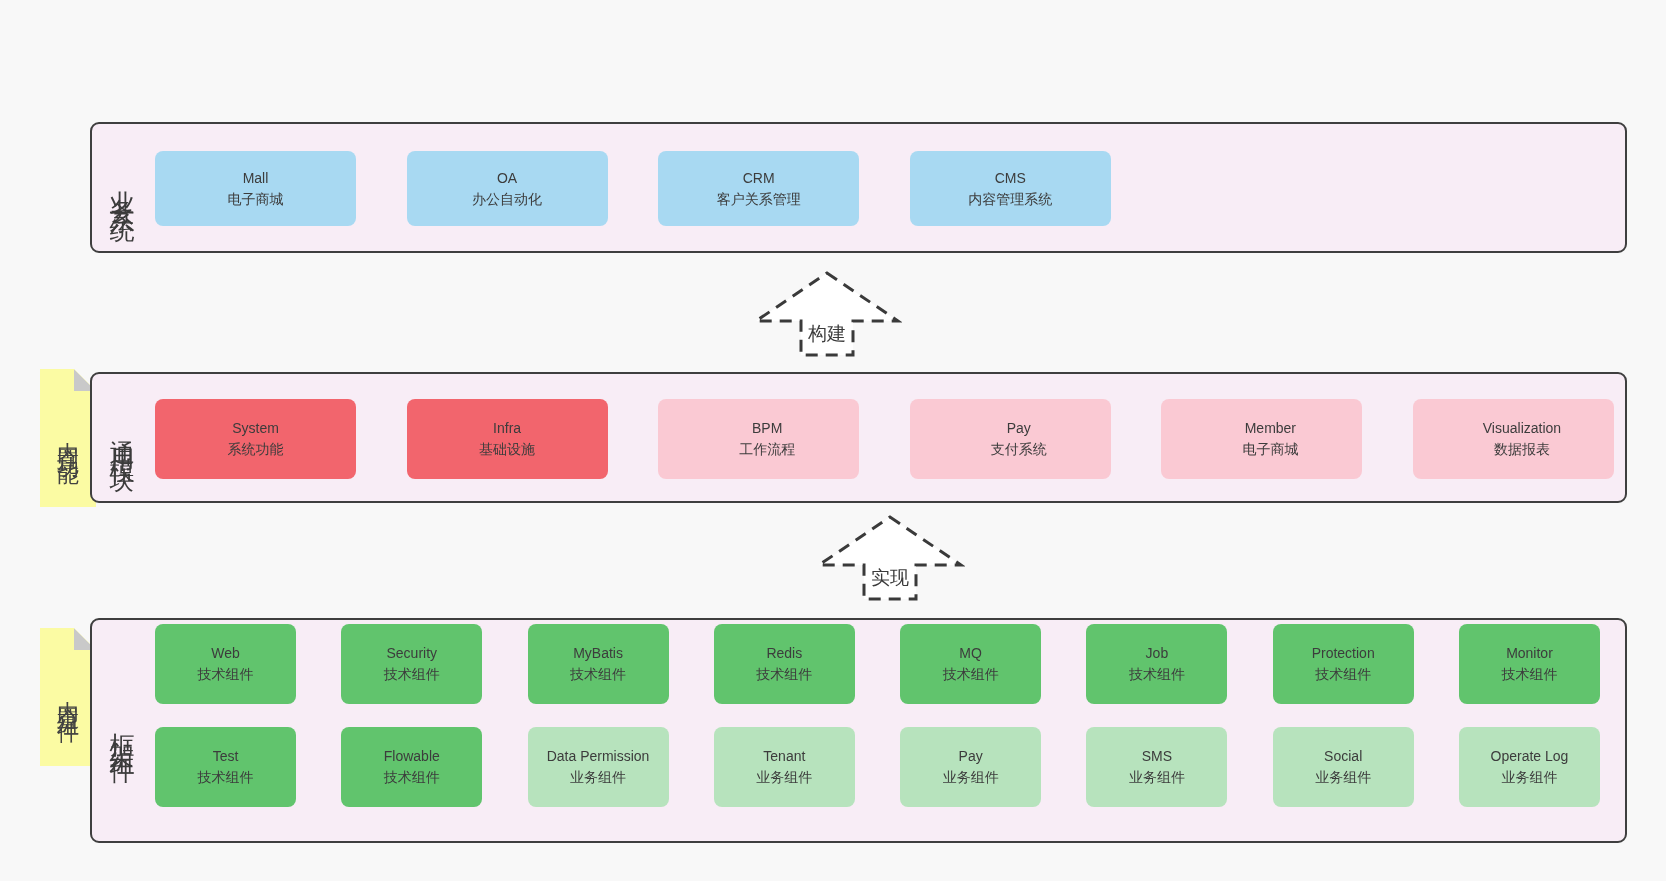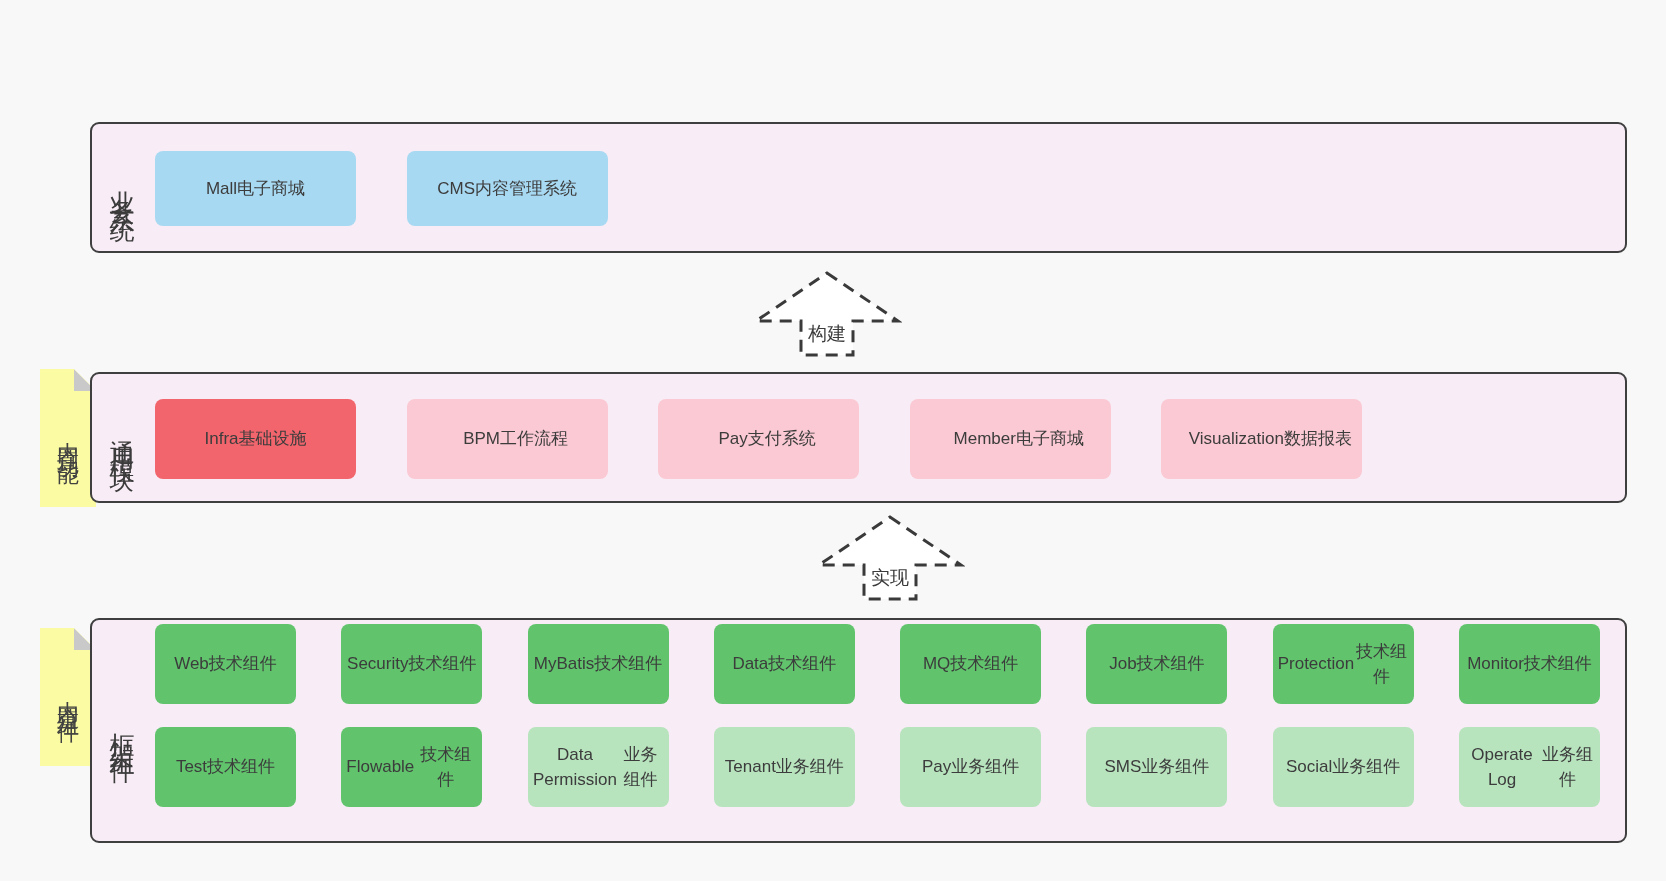--- a/index.html
+++ b/index.html
@@ -26,23 +26,23 @@
     font-size:25px; letter-spacing:9px; color:#3b3b3b;
   }
   .boxes {
     position:absolute; left:63px; width:1459px;
     display:grid; justify-content:space-between;
   }
   #band-0 .boxes { top:27px; grid-template-columns:repeat(6,201px); grid-auto-rows:75px; }
   #band-1 .boxes { top:25px; grid-template-columns:repeat(6,201px); grid-auto-rows:80px; }
   #band-2 .boxes { top:4px; width:1445px; grid-template-columns:repeat(8,141px); grid-auto-rows:80px; row-gap:23px; }
   .box {
-    border-radius:8px; display:flex; flex-direction:row;
+    border-radius:8px; display:flex; flex-direction:column;
     align-items:center; justify-content:center; text-align:center;
-    font-size:17px; line-height:1.48; padding:2px 5px; box-sizing:border-box;
+    font-size:14px; line-height:1.48; padding:2px 5px; box-sizing:border-box;
     color:#3c3c3c;
   }
   .blue   { background:#a8d9f2; }
   .red    { background:#f2656d; }
   .pink   { background:#fac9d3;padding-left:22px; }
   .gdark  { background:#61c46d; }
   .glight { background:#b7e3bd; }
   .note {
     position:absolute; left:40px; width:56px; height:138px;
     background:#fbfba3; z-index:0;
@@ -93,37 +93,49 @@
 <div class="band" id="band-0">
   <div class="band-label-wrap">
       <span class="band-label">业务系统</span>
     </div>
   <div class="boxes">
     <div class="box blue">
         <span>Mall</span>
         <span>电子商城</span>
       </div>
     <div class="box blue">
+        <span>OA</span>
+        <span>办公自动化</span>
+      </div>
+    <div class="box blue">
+        <span>CRM</span>
+        <span>客户关系管理</span>
+      </div>
+    <div class="box blue">
         <span>CMS</span>
         <span>内容管理系统</span>
       </div>
   </div>
 </div>
 
 <svg class="arrow" id="arrow-build" viewBox="0 0 150 88">
   <polygon points="75,3 146,51 101,51 101,85 49,85 49,51 4,51"></polygon>
   <text x="75" y="70">构建</text>
 </svg>
 
 <div class="band" id="band-1">
   <div class="band-label-wrap">
       <span class="band-label">通用模块</span>
     </div>
   <div class="boxes">
     <div class="box red">
+        <span>System</span>
+        <span>系统功能</span>
+      </div>
+    <div class="box red">
         <span>Infra</span>
         <span>基础设施</span>
       </div>
     <div class="box pink">
         <span>BPM</span>
         <span>工作流程</span>
       </div>
     <div class="box pink">
         <span>Pay</span>
         <span>支付系统</span>
@@ -155,21 +167,21 @@
       </div>
     <div class="box gdark">
         <span>Security</span>
         <span>技术组件</span>
       </div>
     <div class="box gdark">
         <span>MyBatis</span>
         <span>技术组件</span>
       </div>
     <div class="box gdark">
-        <span>Data</span>
+        <span>Redis</span>
         <span>技术组件</span>
       </div>
     <div class="box gdark">
         <span>MQ</span>
         <span>技术组件</span>
       </div>
     <div class="box gdark">
         <span>Job</span>
         <span>技术组件</span>
       </div>

